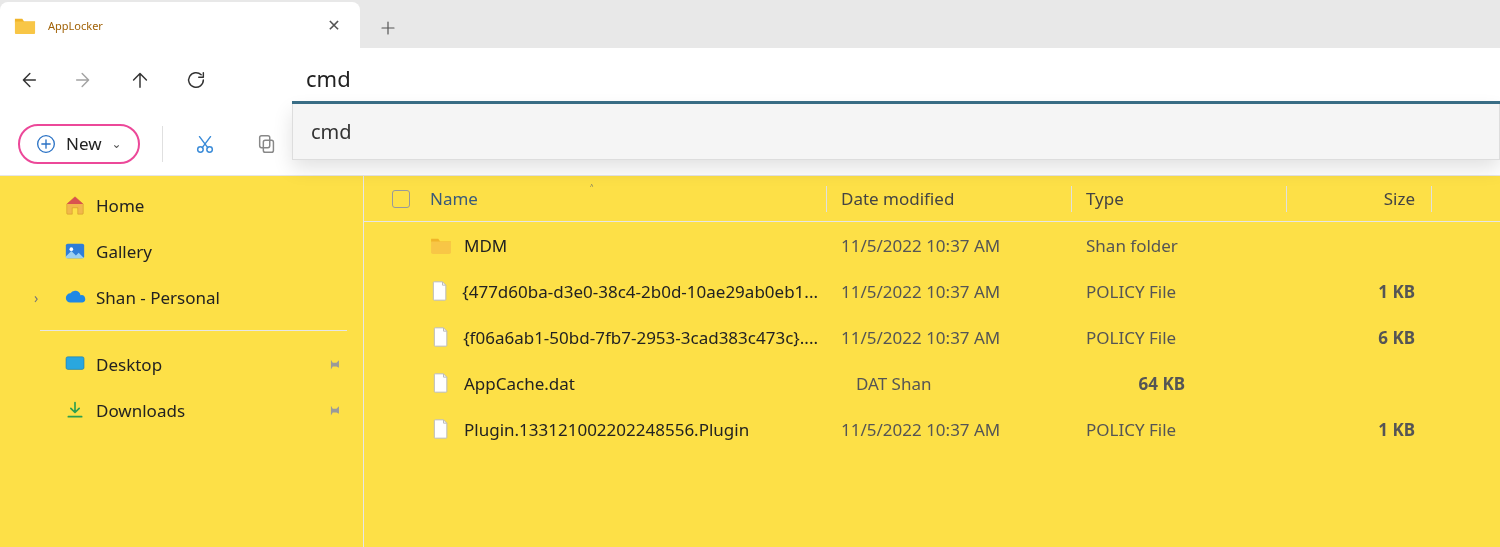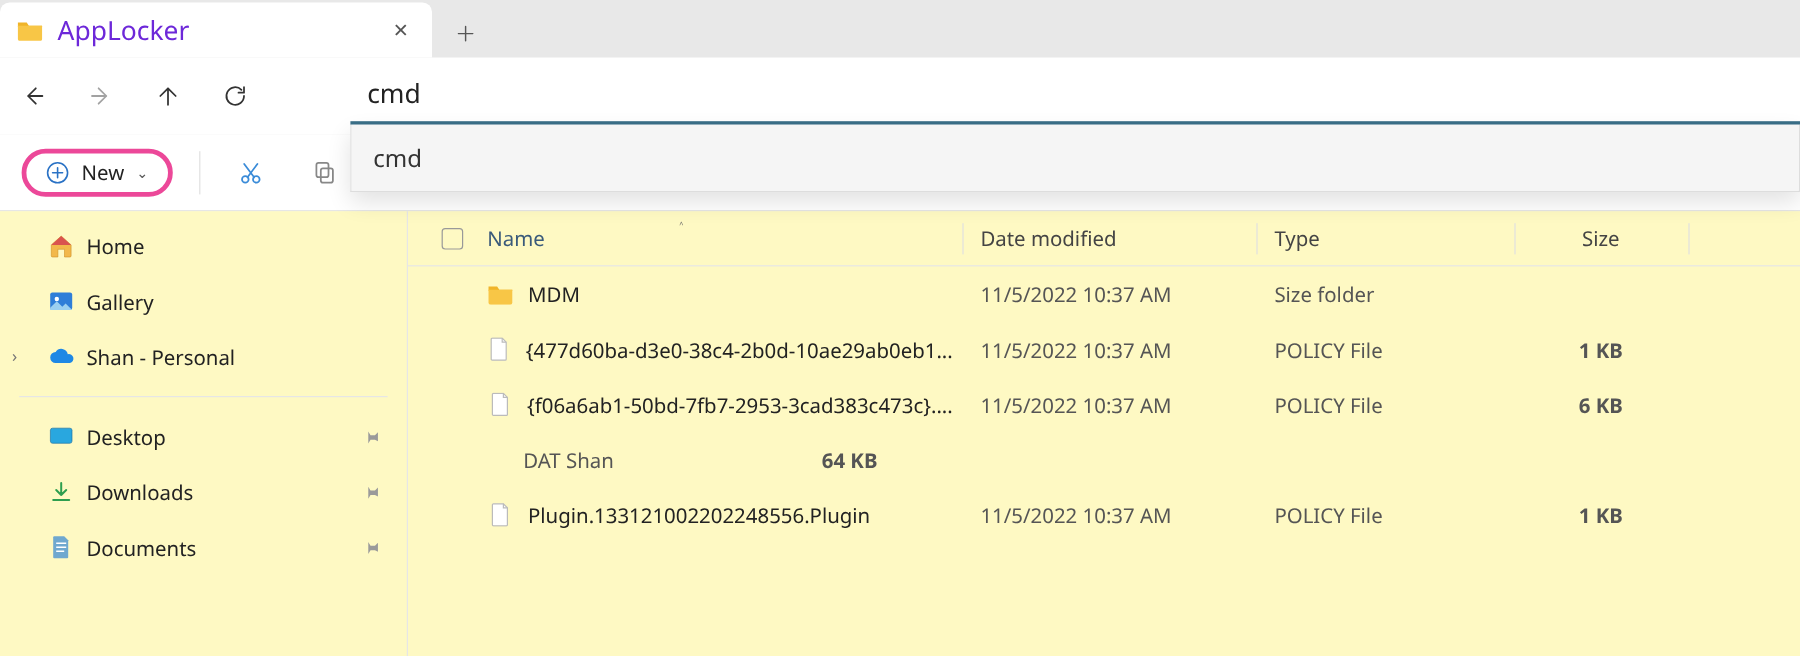--- a/index.html
+++ b/index.html
@@ -18,21 +18,21 @@
     width: 360px;
     background: #ffffff;
     border-radius: 8px 8px 0 0;
     display: flex;
     align-items: center;
     padding: 0 14px;
     gap: 12px;
     position: relative;
   }
   .tab .folder-glyph { width: 22px; height: 18px; }
-  .tab .tab-title { font-size: 22px; color: #6d28d9; flex: 1; }
+  .tab .tab-title { font-size: 11px; color: #a16207; flex: 1; }
   .tab .close { font-size: 16px; color: #555; width: 24px; text-align: center; line-height: 24px; border-radius: 4px; }
   .new-tab-btn {
     width: 40px; height: 40px; display: flex; align-items: center; justify-content: center;
     color: #555; font-size: 20px; margin-left: 8px;
   }
 
   
   .toolbar {
     height: 64px;
     background: #ffffff;
@@ -84,35 +84,36 @@
     height: 64px;
     background: #ffffff;
     display: flex;
     align-items: center;
     border-bottom: 1px solid #e6e6e6;
     padding-left: 18px;
     gap: 22px;
   }
   .new-btn {
     display: flex; align-items: center; gap: 10px;
-    border: 4px solid #ec4899; border-radius: 20px;
+    border: 2px solid #ec4899; border-radius: 20px;
     padding: 6px 16px; height: 40px;
     color: #222; font-size: 17px;
   }
   .new-btn svg.plus { width: 20px; height: 20px; }
   .new-btn .chev { font-size: 12px; color: #555; }
   .divider-v { width: 1px; height: 36px; background: #e0e0e0; }
   .cmd-icon { width: 40px; height: 40px; display: flex; align-items: center; justify-content: center; }
   .cmd-icon svg { width: 22px; height: 22px; }
 
   
   .main {
     display: flex;
     height: calc(547px - 48px - 64px - 64px);
-    background: #fef9c3;
+    background: #fde047;
+    padding-left: 24px;
   }
   .sidebar {
     width: 340px;
     border-right: 1px solid #e6e6e6;
     padding-top: 6px;
   }
   .side-item {
     display: flex; align-items: center; gap: 10px;
     height: 46px; padding-left: 40px; padding-right: 16px;
     font-size: 17px; color: #222;
@@ -132,21 +133,21 @@
   .headerrow {
     display: flex; height: 46px; align-items: center;
     border-bottom: 1px solid #e6e6e6;
     color: #3a5a7a; font-size: 17px;
     padding-left: 28px;
   }
   .col-check { width: 38px; display:flex; align-items:center;}
   .col-name { width: 396px; display:flex; align-items:center; position: relative;}
   .col-date { width: 230px; color: #444; }
   .col-type { width: 200px; color: #444; }
-  .col-size { width: 130px; color: #444; text-align: center; padding-right: 16px;}
+  .col-size { width: 130px; color: #444; text-align: right; padding-right: 16px;}
   .headerrow .col-name .sort-chev { position:absolute; left: 160px; top:-6px; font-size:12px; color:#666;}
   .col-sep { width:1px; height: 26px; background:#e0e0e0; margin-right: 14px; }
 
   .filerow {
     display: flex; height: 46px; align-items: center;
     padding-left: 28px; color: #333; font-size: 17px;
   }
   .file-icon { width: 22px; height: 22px; margin-right: 12px; display:flex; align-items:center; justify-content:center;}
   .filerow .col-name { color: #222; overflow: hidden; white-space: nowrap; text-overflow: ellipsis; padding-right: 8px;}
   .filerow .col-date, .filerow .col-type { color: #555; }
@@ -284,34 +285,20 @@
           </svg>
       </span>
     </div>
     <div class="side-item">
       <span class="side-icon">
         <svg viewBox="0 0 24 24" width="20" height="20">
             <path d="M12 3v12m0 0l-5-5m5 5l5-5M4 20h16" stroke="#2e9e4f" stroke-width="2" fill="none" stroke-linecap="round" stroke-linejoin="round"></path>
           </svg>
       </span>
       <span>Downloads</span>
-      <span class="pin">
-        <svg viewBox="0 0 16 16" width="14" height="14">
-            <path d="M9 1l6 6-3 1-3 3 1 4-4-4-4 4 4-4-4-4 4 1 3-3z" fill="#9a9a9a" transform="rotate(45 8 8)"></path>
-          </svg>
-      </span>
-    </div>
-    <div class="side-item">
-      <span class="side-icon">
-        <svg viewBox="0 0 20 24" width="18" height="20">
-            <path d="M3 1h10l4 4v17a1 1 0 0 1-1 1H3a1 1 0 0 1-1-1V2a1 1 0 0 1 1-1z" fill="#6fa8cf"></path>
-            <path d="M5 8h10M5 12h10M5 16h8" stroke="#fff" stroke-width="1.4"></path>
-          </svg>
-      </span>
-      <span>Documents</span>
       <span class="pin">
         <svg viewBox="0 0 16 16" width="14" height="14">
             <path d="M9 1l6 6-3 1-3 3 1 4-4-4-4 4 4-4-4-4 4 1 3-3z" fill="#9a9a9a" transform="rotate(45 8 8)"></path>
           </svg>
       </span>
     </div>
   </div>
 
   <div class="filepane">
     <div class="headerrow">
@@ -339,21 +326,21 @@
               <svg viewBox="0 0 24 20" width="22" height="18">
                 <path fill="#f0b429" d="M1 3h8l2 3h12v1H1z"></path>
                 <path fill="#f8c646" d="M1 6h22v12a2 2 0 0 1-2 2H3a2 2 0 0 1-2-2z"></path>
               </svg>
             </span>
             <span>MDM</span>
           </div>
           <div class="col-sep" style="background:transparent"></div>
           <div class="col-date">11/5/2022 10:37 AM</div>
           <div class="col-sep" style="background:transparent"></div>
-          <div class="col-type">Size folder</div>
+          <div class="col-type">Shan folder</div>
           <div class="col-sep" style="background:transparent"></div>
           <div class="col-size"></div>
         </div>
         <div class="filerow">
           <div class="col-check"></div>
           <div class="col-name">
             <span class="file-icon">
               <svg viewBox="0 0 20 24" width="18" height="20">
                 <path d="M3 1h10l4 4v17a1 1 0 0 1-1 1H3a1 1 0 0 1-1-1V2a1 1 0 0 1 1-1z" fill="#fff" stroke="#bbb" stroke-width="1.2"></path>
                 <path d="M13 1v4h4" fill="none" stroke="#bbb" stroke-width="1.2"></path>
@@ -381,20 +368,29 @@
           </div>
           <div class="col-sep" style="background:transparent"></div>
           <div class="col-date">11/5/2022 10:37 AM</div>
           <div class="col-sep" style="background:transparent"></div>
           <div class="col-type">POLICY File</div>
           <div class="col-sep" style="background:transparent"></div>
           <div class="col-size">6 KB</div>
         </div>
         <div class="filerow">
           <div class="col-check"></div>
+          <div class="col-name">
+            <span class="file-icon">
+              <svg viewBox="0 0 20 24" width="18" height="20">
+                <path d="M3 1h10l4 4v17a1 1 0 0 1-1 1H3a1 1 0 0 1-1-1V2a1 1 0 0 1 1-1z" fill="#fff" stroke="#bbb" stroke-width="1.2"></path>
+                <path d="M13 1v4h4" fill="none" stroke="#bbb" stroke-width="1.2"></path>
+              </svg>
+            </span>
+            <span>AppCache.dat</span>
+          </div>
           <div class="col-sep" style="background:transparent"></div>
           <div class="col-sep" style="background:transparent"></div>
           <div class="col-type">DAT Shan</div>
           <div class="col-sep" style="background:transparent"></div>
           <div class="col-size">64 KB</div>
         </div>
         <div class="filerow">
           <div class="col-check"></div>
           <div class="col-name">
             <span class="file-icon">

